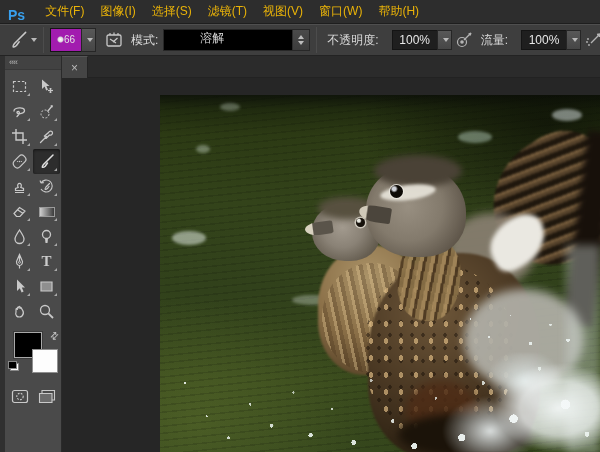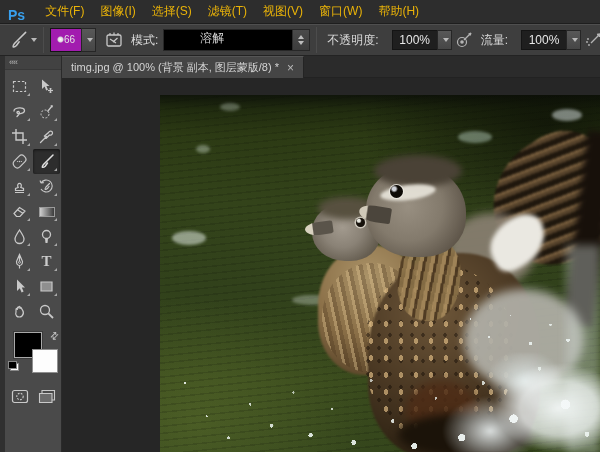--- a/index.html
+++ b/index.html
@@ -234,21 +234,20 @@
       <svg class="ticon" width="19" height="19" viewBox="0 0 19 19">
           <circle cx="8" cy="11" r="5.5" fill="none" stroke="#b5b5b5" stroke-width="1.2"></circle>
           <circle cx="8" cy="11" r="2.8" fill="none" stroke="#b5b5b5" stroke-width="1.1"></circle>
           <path d="M10 9 L17 2 M17 2 L14.5 3 M17 2 L16 4.5" stroke="#b5b5b5" stroke-width="1.3" fill="none"></path>
         </svg>
     </div>
   </div>
 
   <div class="tabbar">
     <div class="doctab">
-      <span class="title">timg.jpg @ 100% (背景 副本, 图层蒙版/8) *</span>
       <span class="close">×</span>
     </div>
   </div>
 
   <div class="leftedge"></div>
   <div class="toolspanel">
     <div class="panelhead">««</div>
     <div class="tgrid">
       <div class="tcell fly">
           <svg class="ticon" width="17" height="17" viewBox="0 0 17 17">

